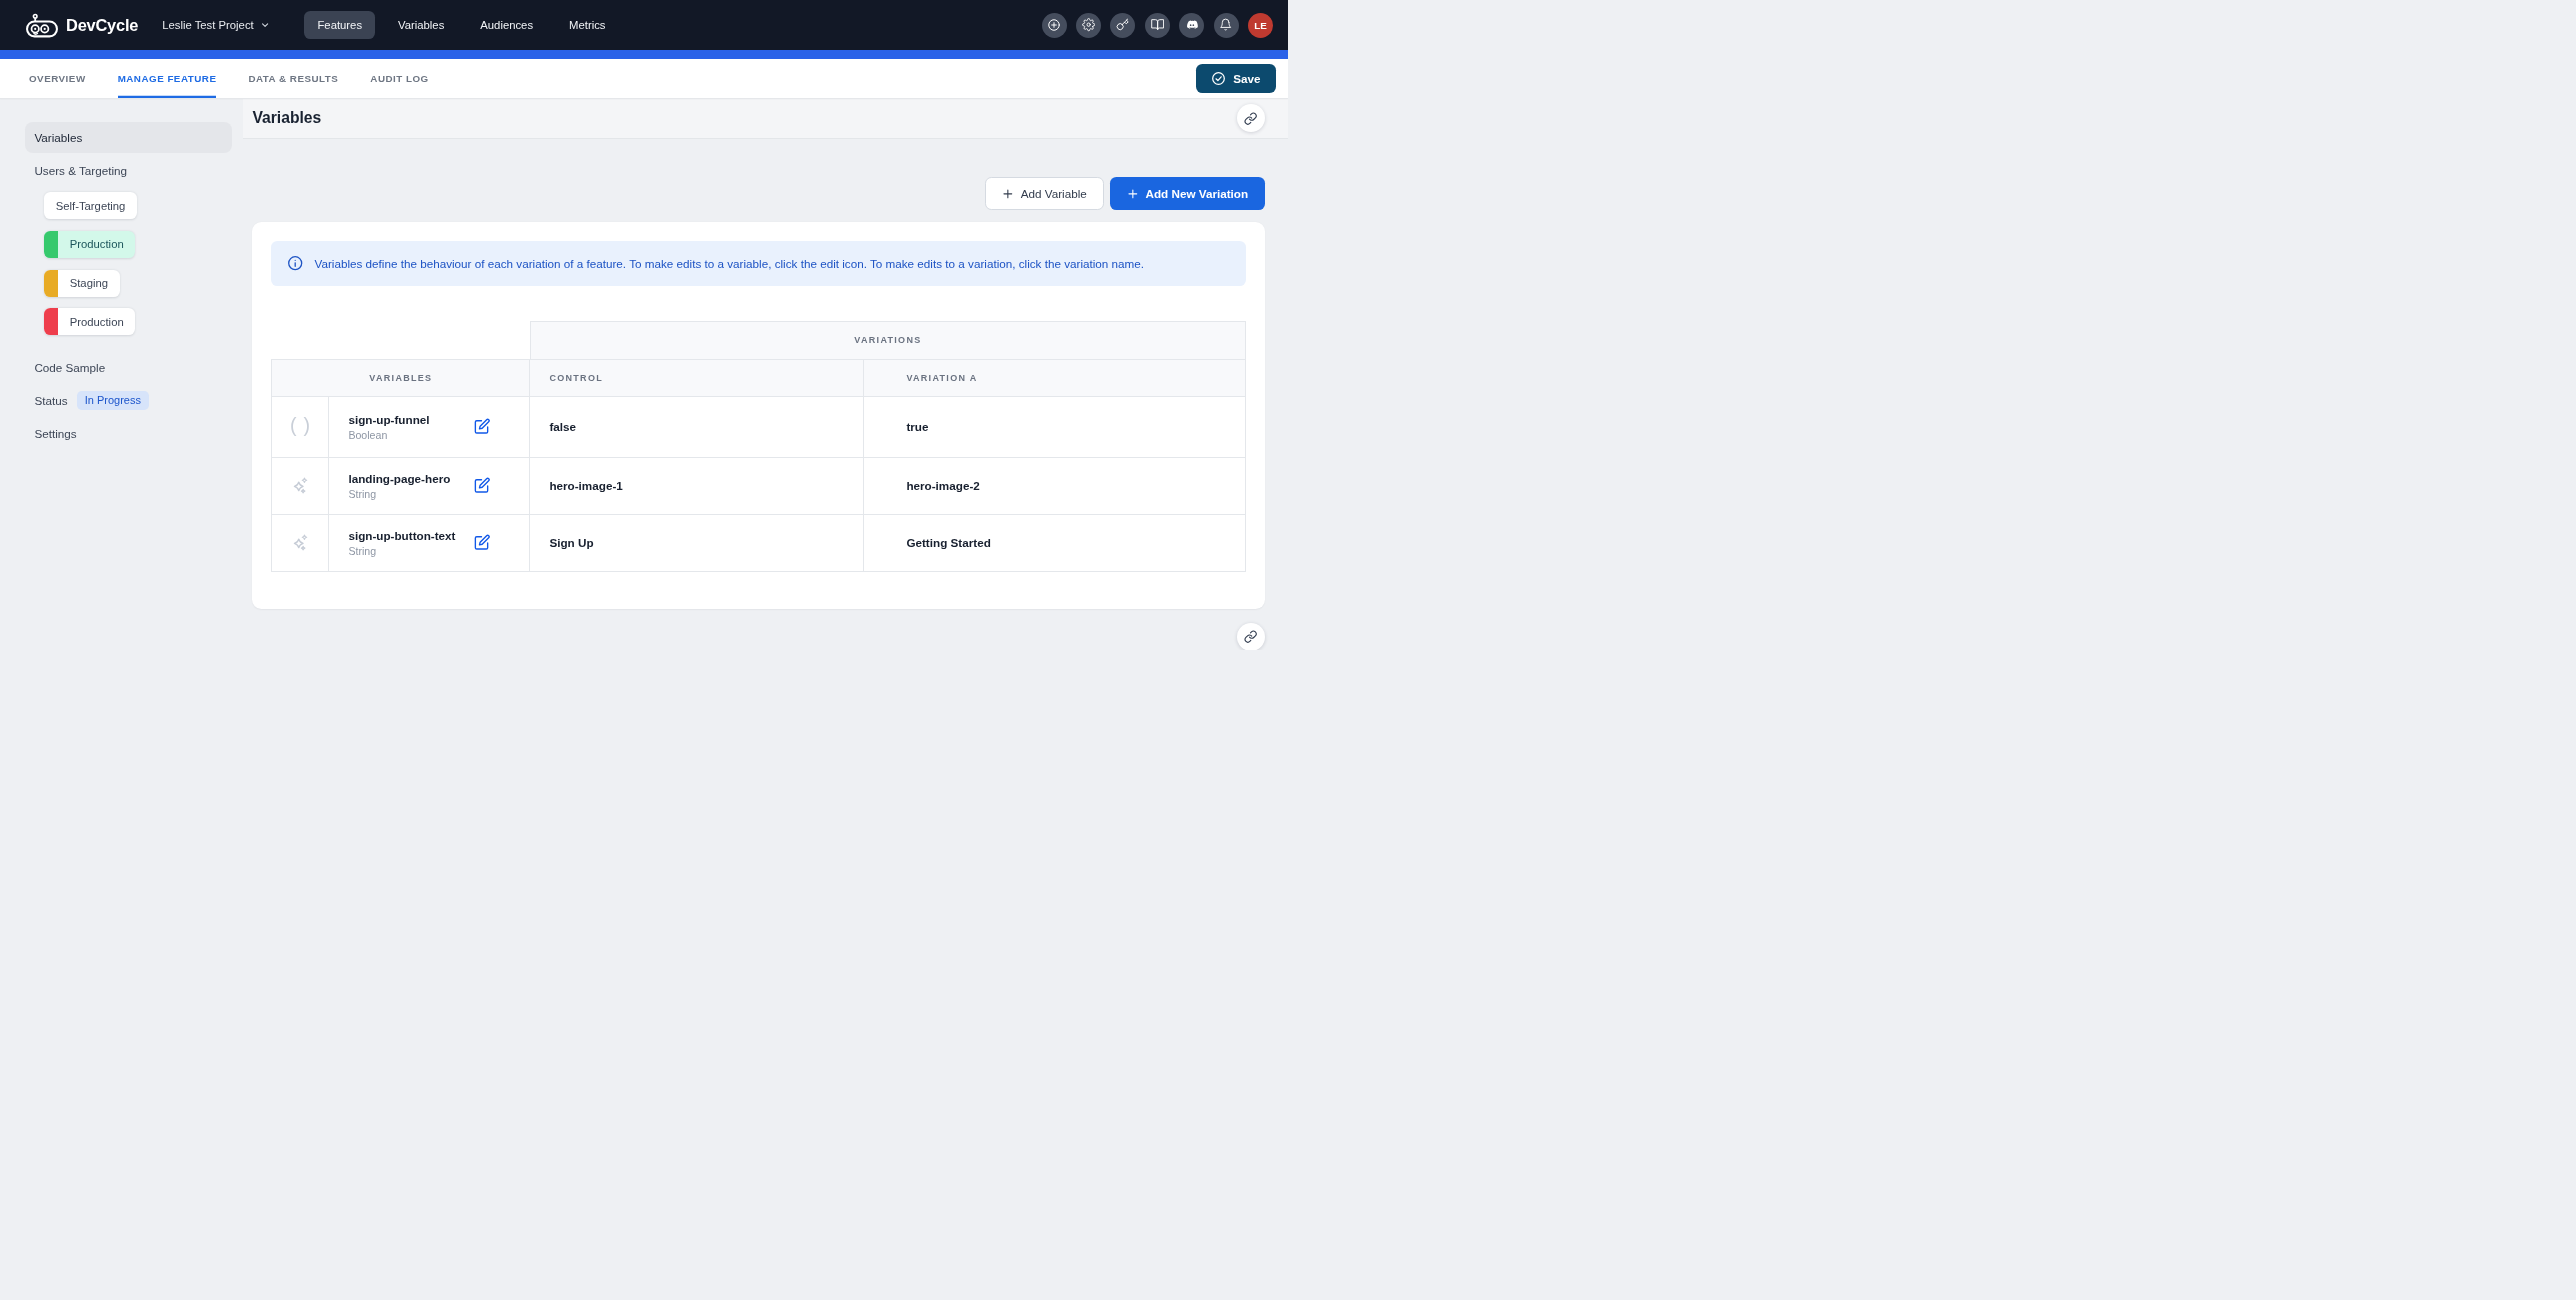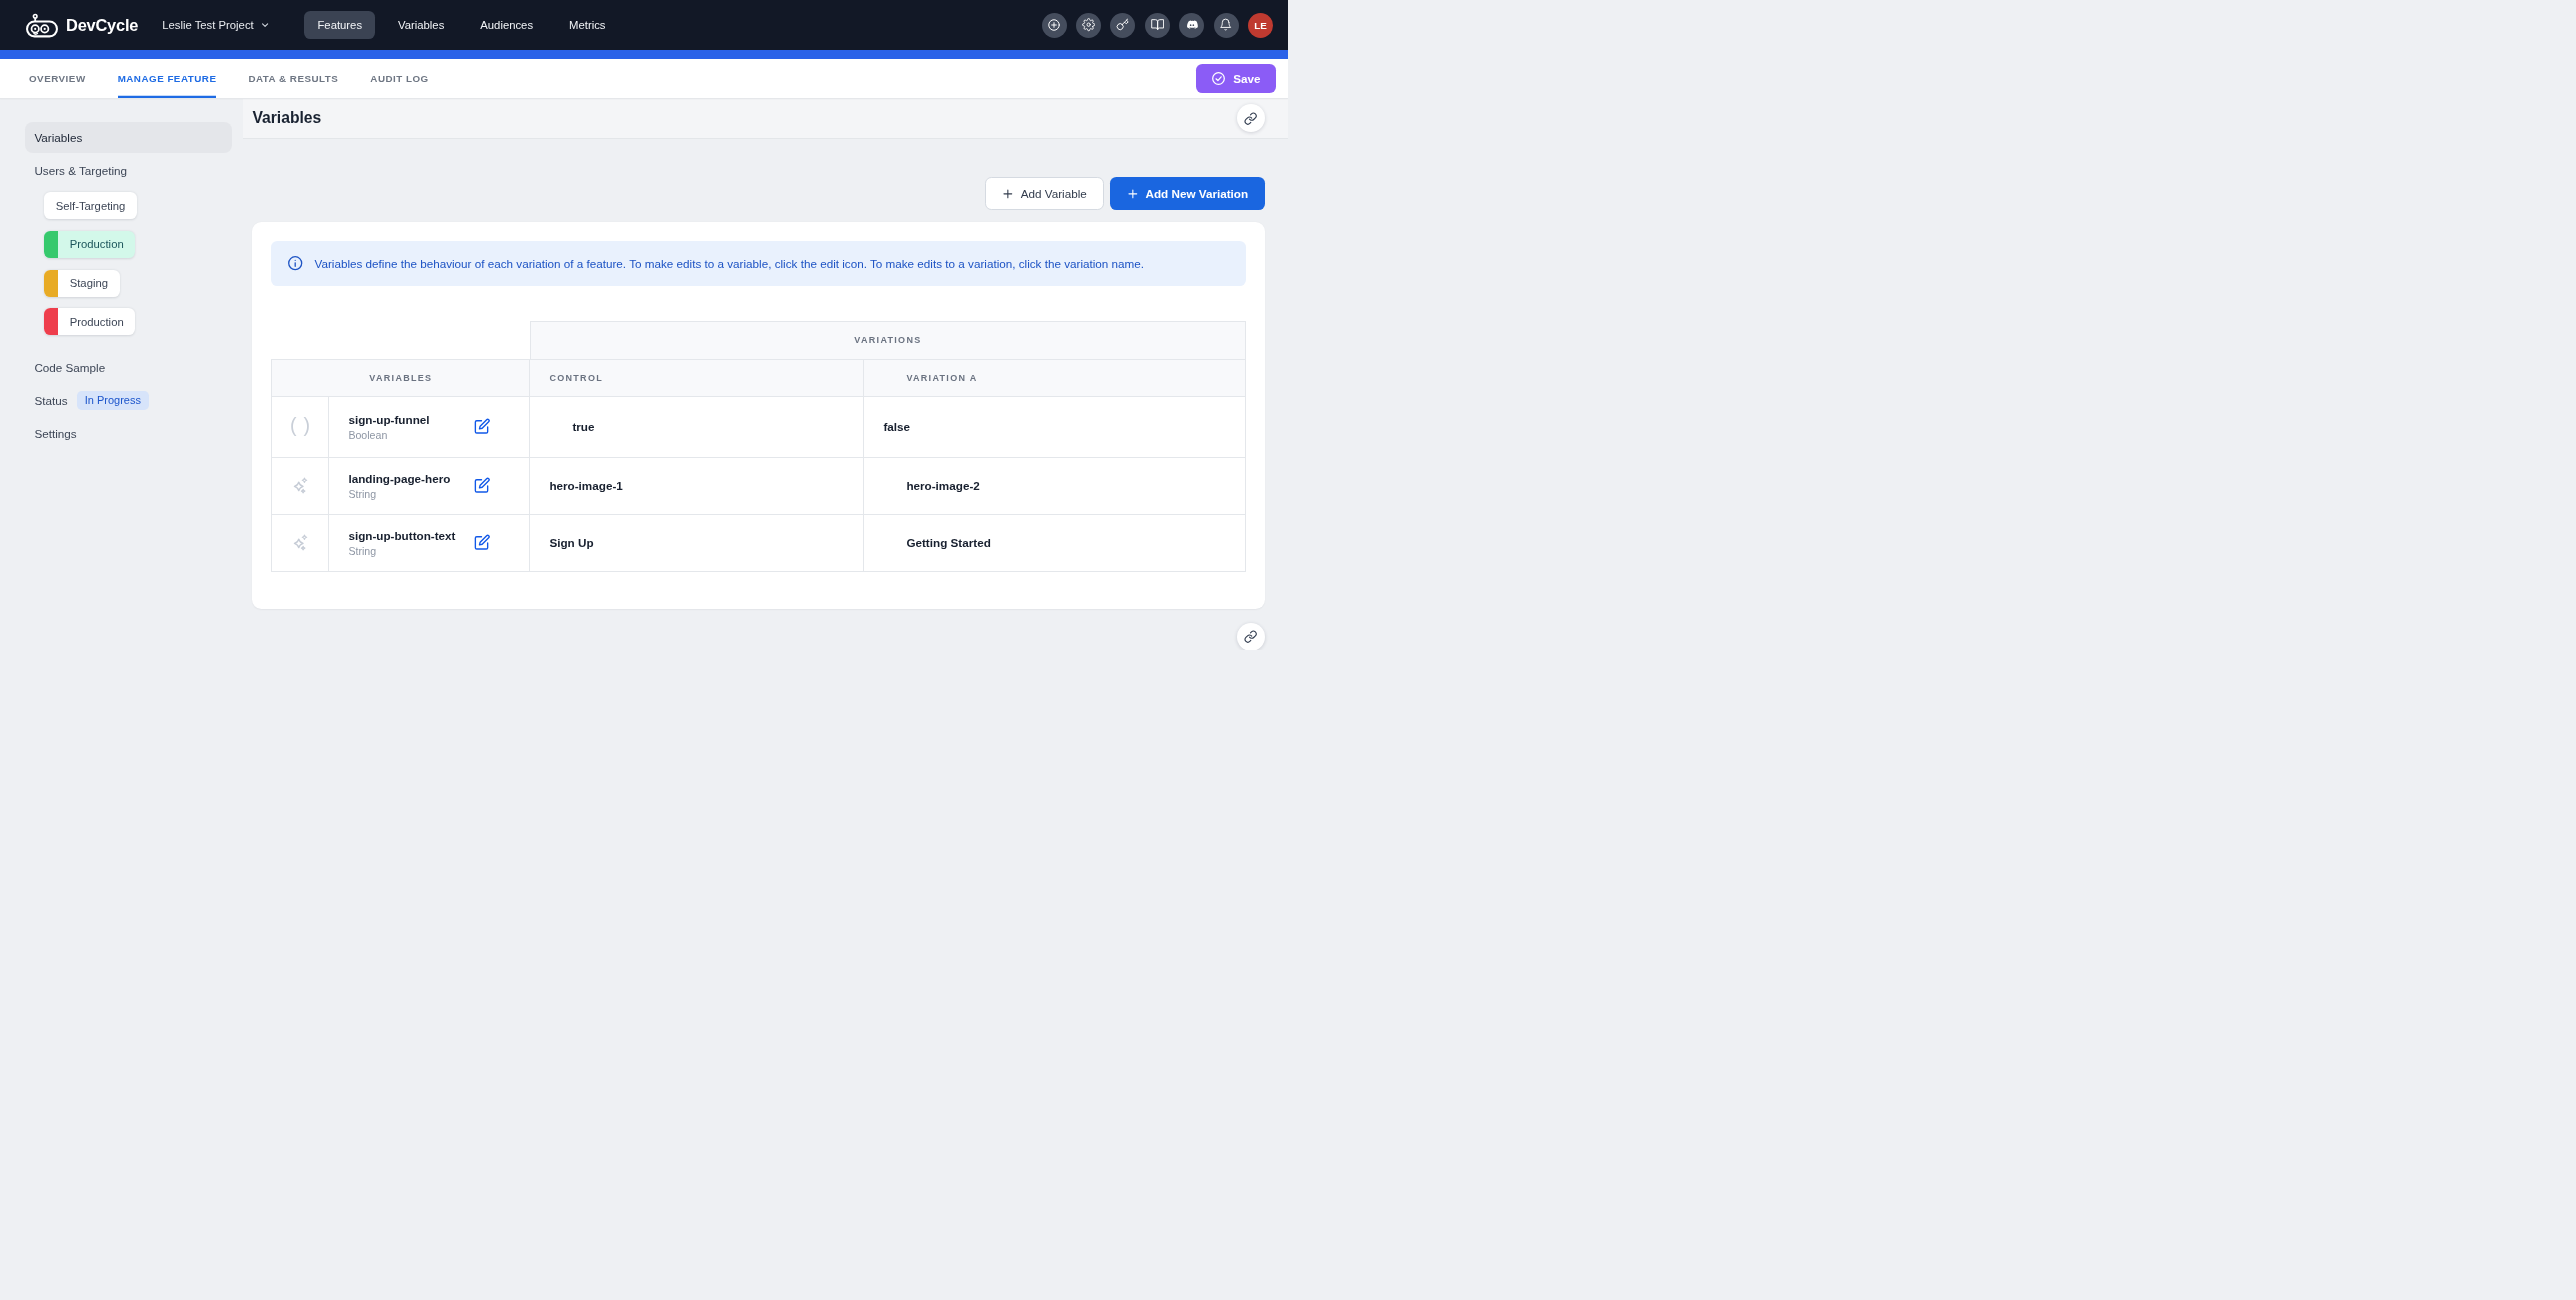--- a/index.html
+++ b/index.html
@@ -23,21 +23,21 @@
 
   .progress-bar { height:8.6px; background:#2a62e8; }
 
   
   .tab-bar { position:relative; height:40px; background:#fff; display:flex; align-items:stretch; gap:32px;
     padding-left:29px; border-bottom:0.8px solid #e5e7ea; box-shadow:0 0.8px 1.6px rgba(20,30,50,.04); }
   .tab { display:flex; align-items:center; font-size:9.8px; font-weight:700; letter-spacing:0.5px;
     color:#6e7683; cursor:pointer; }
   .tab.active { color:#1e6be4; box-shadow:inset 0 -2.3px 0 #1e6be4;text-align:center; }
   .save-btn { position:absolute; right:12.5px; top:5.5px; height:29px; display:flex; align-items:center; gap:7px;
-    background:#8b5cf6; color:#fff; border:none; border-radius:6.3px; padding:0 15px; font-family:inherit;
+    background:#0c4a6e; color:#fff; border:none; border-radius:6.3px; padding:0 15px; font-family:inherit;
     font-size:11.7px; font-weight:600; cursor:pointer; }
 
   
   .layout { display:flex; height:552px; }
 
   
   .sidebar { width:243px; flex-shrink:0; padding:23px 0 0 25px; }
   .side-item { width:207px; height:31px; display:flex; align-items:center; padding-left:9.4px; border-radius:7.8px;
     font-size:11.7px; color:#3d4656; cursor:pointer; margin-bottom:2.3px; }
   .side-item.selected { background:#e4e6ea; color:#1c2534; }
@@ -311,22 +311,22 @@
                 <div class="vname">sign-up-funnel</div>
                 <div class="vtype">Boolean</div>
               </div>
               <button class="edit-btn">
                 <svg width="16.4" height="16.4" viewBox="0 0 24 24" fill="none" stroke="#1158e8" stroke-width="2" stroke-linecap="round" stroke-linejoin="round">
                     <path d="M11 4H4a2 2 0 0 0-2 2v14a2 2 0 0 0 2 2h14a2 2 0 0 0 2-2v-7"></path>
                     <path d="M18.5 2.5a2.121 2.121 0 0 1 3 3L12 15l-4 1 1-4 9.5-9.5z"></path>
                   </svg>
               </button>
             </div>
+            <div class="cell val-cell r1">false</div>
             <div class="cell val-cell var-a r1">true</div>
-            <div class="cell val-cell r1">false</div>
 
             <div class="cell icon-cell r2">
               <span style="display:flex;">
                 <svg width="21" height="21" viewBox="0 0 24 24" fill="none" stroke="#c6ccd6" stroke-width="1.4" stroke-linejoin="round">
                     <path d="M10 8 C10.8 11.2 11.8 12.2 15 13 C11.8 13.8 10.8 14.8 10 18 C9.2 14.8 8.2 13.8 5 13 C8.2 12.2 9.2 11.2 10 8 Z"></path>
                     <path d="M16.5 3.5 C16.9 5.1 17.4 5.6 19 6 C17.4 6.4 16.9 6.9 16.5 8.5 C16.1 6.9 15.6 6.4 14 6 C15.6 5.6 16.1 5.1 16.5 3.5 Z"></path>
                     <path d="M15 16.5 C15.3 17.8 15.7 18.2 17 18.5 C15.7 18.8 15.3 19.2 15 20.5 C14.7 19.2 14.3 18.8 13 18.5 C14.3 18.2 14.7 17.8 15 16.5 Z"></path>
                   </svg>
               </span>
             </div>

